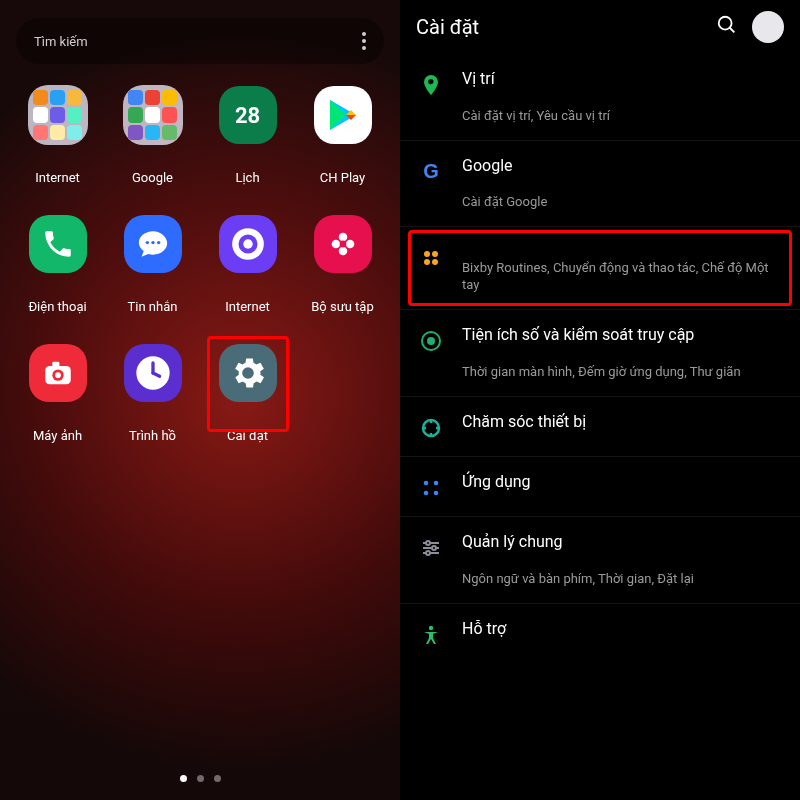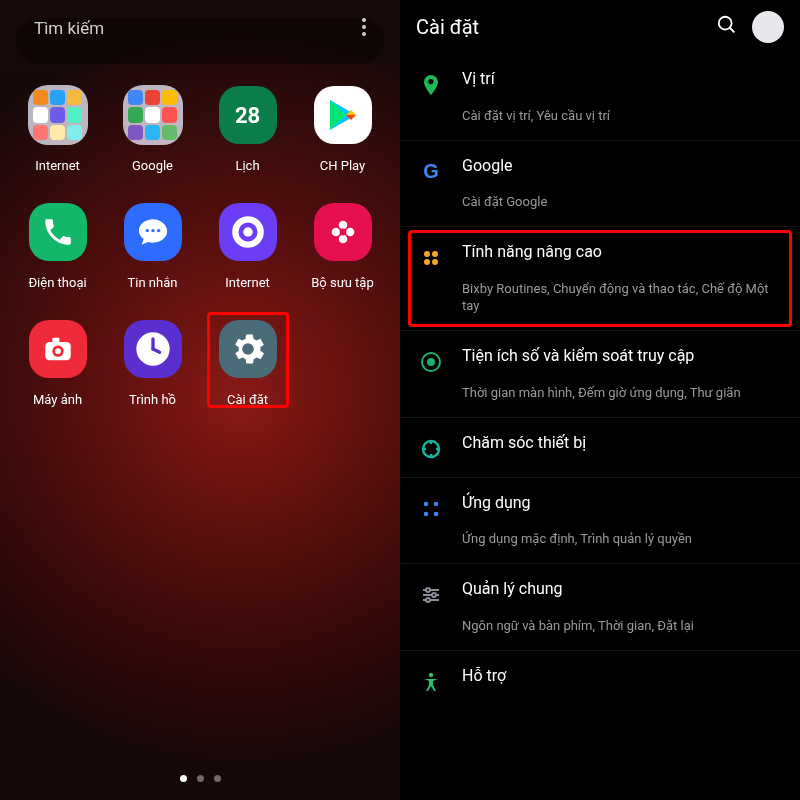--- a/index.html
+++ b/index.html
@@ -22,41 +22,42 @@
     background:
       radial-gradient(circle at 60% 50%, rgba(255,40,30,0.45), rgba(90,10,10,0.6) 45%, rgba(20,8,8,0.9) 80%),
       linear-gradient(#3a1313,#140808);
   }
   .search-bar {
     margin: 18px 16px 10px;
     height: 46px;
     border-radius: 23px;
     background: rgba(0,0,0,0.35);
     display: flex;
+    align-items: center;
     padding: 0 18px;
     color: #cfcfcf;
-    font-size: 17px;
+    font-size: 13px;
   }
   .search-bar .sp { flex: 1; }
   .dots-vert {
     width: 4px; display: flex; flex-direction: column; gap: 3px;
   }
   .dots-vert span { width:4px; height:4px; border-radius:50%; background:#cfcfcf; }
 
   .app-grid {
     padding: 10px 10px 0;
     display: grid;
     grid-template-columns: repeat(4, 1fr);
     row-gap: 28px;
   }
   .app {
     display: flex;
     flex-direction: column;
     align-items: center;
-    gap: 12px;
+    gap: 24px;
     color: #fff;
     font-size: 13px;
   }
   .app-icon-wrap {
     width: 62px; height: 62px;
     display:flex; align-items:center; justify-content:center;
     position: relative;
   }
   .app-icon {
     width: 58px; height:58px; border-radius: 20px;
@@ -303,21 +304,20 @@
       <div class="setting-item">
         <div class="setting-icon">
           <svg width="24" height="24" viewBox="0 0 24 24" fill="#f5a623">
             <circle cx="8" cy="8" r="3"></circle>
             <circle cx="16" cy="8" r="3"></circle>
             <circle cx="8" cy="16" r="3"></circle>
             <circle cx="16" cy="16" r="3"></circle>
           </svg>
         </div>
         <div class="setting-text">
-          <div class="t">Tính năng nâng cao</div>
           <div class="s">Bixby Routines, Chuyển động và thao tác, Chế độ Một tay</div>
         </div>
         <div class="setting-hl"></div>
       </div>
       <div class="setting-item">
         <div class="setting-icon">
           <svg width="24" height="24" viewBox="0 0 24 24" fill="none" stroke="#1fae6b" stroke-width="2">
             <circle cx="12" cy="12" r="9"></circle>
             <circle cx="12" cy="12" r="4" fill="#1fae6b" stroke="none"></circle>
           </svg>
@@ -342,21 +342,20 @@
         <div class="setting-icon">
           <svg width="24" height="24" viewBox="0 0 24 24" fill="#3b82f6">
             <circle cx="7" cy="7" r="2.3"></circle>
             <circle cx="17" cy="7" r="2.3"></circle>
             <circle cx="7" cy="17" r="2.3"></circle>
             <circle cx="17" cy="17" r="2.3"></circle>
           </svg>
         </div>
         <div class="setting-text">
           <div class="t">Ứng dụng</div>
-          <div class="s">Ứng dụng mặc định, Trình quản lý quyền</div>
         </div>
       </div>
       <div class="setting-item">
         <div class="setting-icon">
           <svg width="24" height="24" viewBox="0 0 24 24" fill="none" stroke="#8a8f98" stroke-width="2">
             <line x1="4" y1="7" x2="20" y2="7"></line>
             <line x1="4" y1="12" x2="20" y2="12"></line>
             <line x1="4" y1="17" x2="20" y2="17"></line>
             <circle cx="9" cy="7" r="2" fill="#000" stroke="#8a8f98"></circle>
             <circle cx="15" cy="12" r="2" fill="#000" stroke="#8a8f98"></circle>

